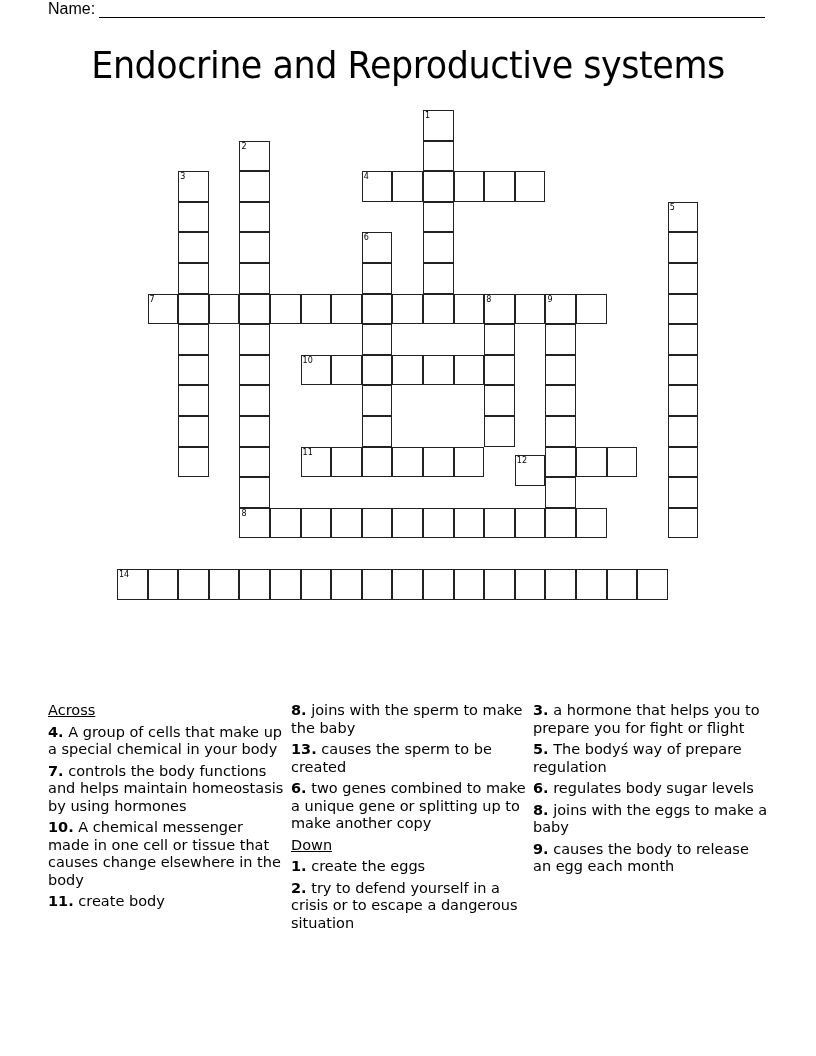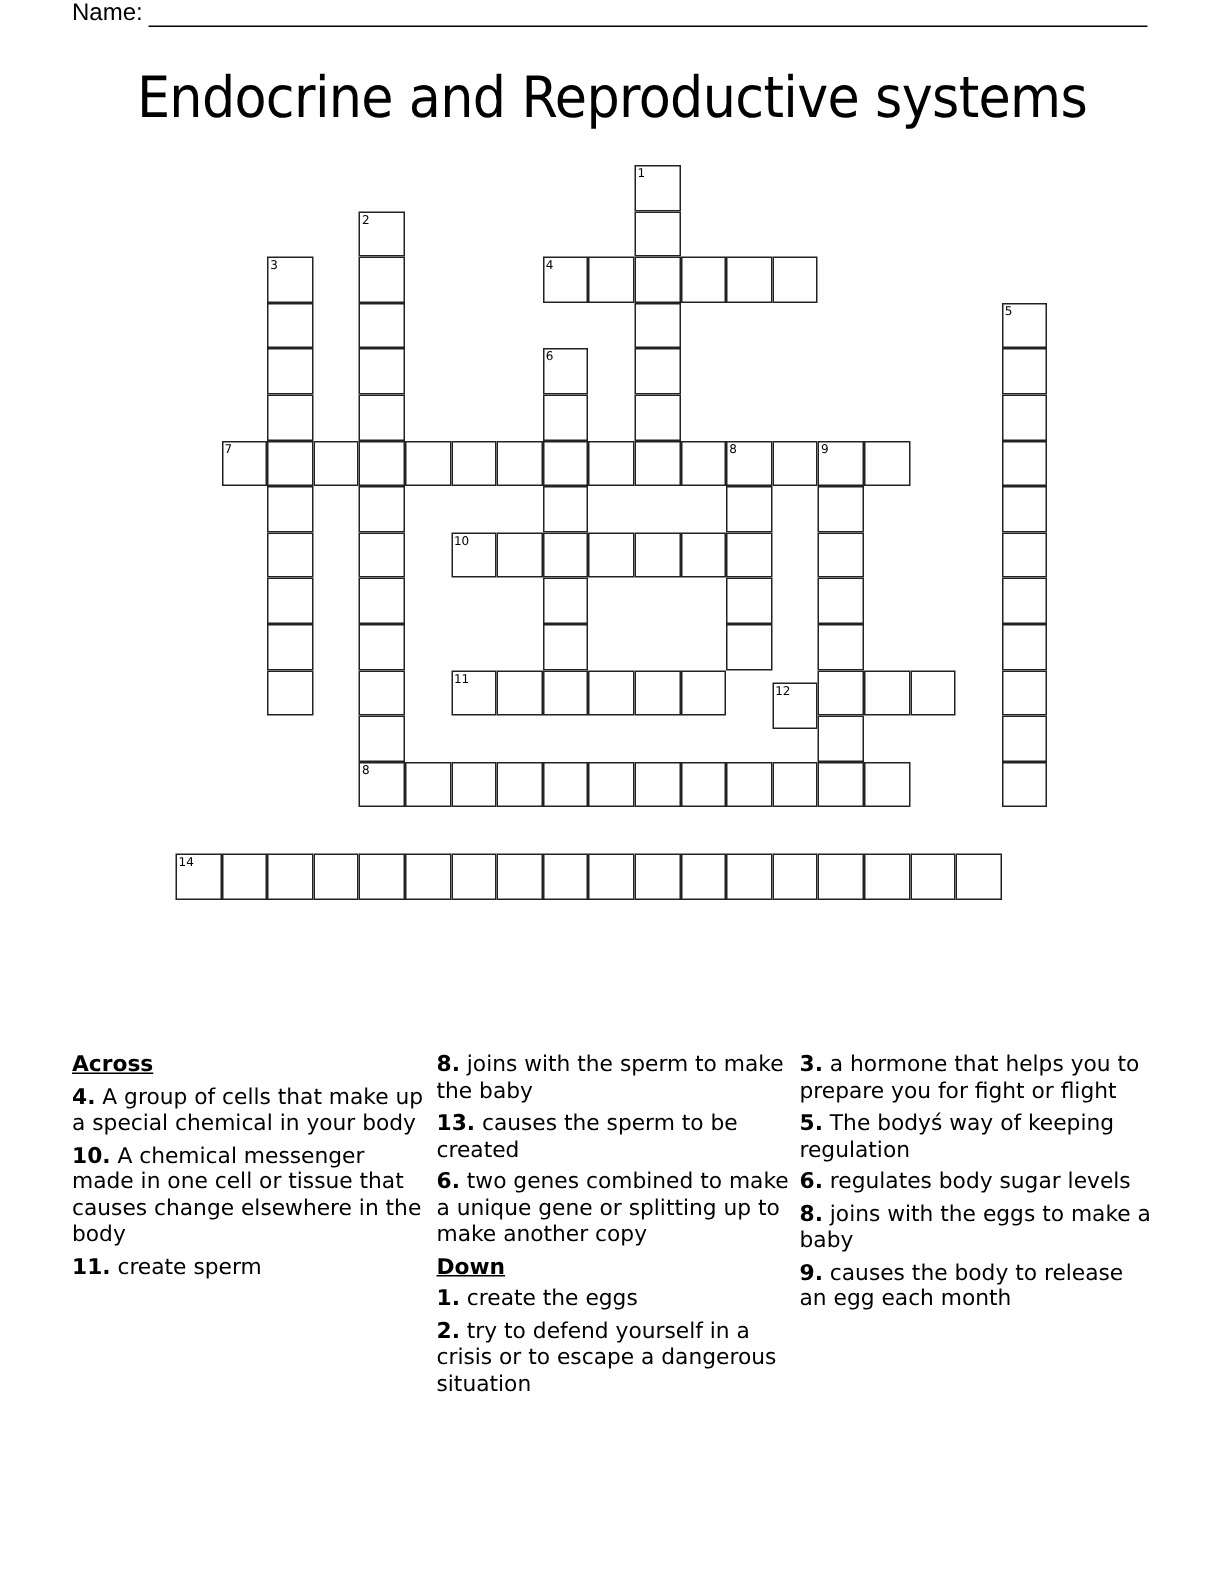--- a/index.html
+++ b/index.html
@@ -7,21 +7,21 @@
   .name-line { position:absolute; left:48px; top:0px; font-family:"Liberation Sans", sans-serif; font-size:16px; line-height:18px; }
   .name-line .rule { display:inline-block; width:666px; border-bottom:1px solid #000; height:14px; vertical-align:bottom; margin-left:4px; }
   .title { position:absolute; left:0; width:816px; top:40px; text-align:center; font-family:"DejaVu Sans", sans-serif; font-size:38px; line-height:50px; letter-spacing:-0.5px; transform:scaleX(0.92); }
   #grid { position:absolute; left:0; top:0; width:816px; height:640px; }
   .cell { position:absolute; width:30.6px; height:30.6px; box-sizing:border-box; border:1.5px solid #222; background:#fff; }
   .cell .num { position:absolute; left:1px; top:0px; font-family:"DejaVu Sans", sans-serif; font-size:8px; line-height:9px; }
   .clues { position:absolute; top:702px; font-family:"DejaVu Sans", sans-serif; font-size:14.5px; line-height:17.5px; }
   .col1 { left:48px; width:236px; }
   .col2 { left:291px; width:236px; }
   .col3 { left:533px; width:236px; }
-  .heading { font-weight:bold; text-decoration:underline; margin-bottom:4px; }
+  .heading { font-weight:normal; text-decoration:underline; margin-bottom:4px; }
   .clue { margin-bottom:4px; }
   .clue b { font-weight:bold; }
 </style>
 </head>
 <body>
 
 <div class="name-line">
   <span>Name:</span><span class="rule"></span>
 </div>
 
@@ -171,32 +171,33 @@
     <div class="cell" style="left: 514.8px; top: 569px;"></div>
     <div class="cell" style="left: 545.4px; top: 569px;"></div>
     <div class="cell" style="left: 576px; top: 569px;"></div>
     <div class="cell" style="left: 606.6px; top: 569px;"></div>
     <div class="cell" style="left: 637.2px; top: 569px;"></div>
   </div>
 
 <div class="clues col1">
   <div class="heading">Across</div>
   <div class="clue"><b>4.</b><span> A group of cells that make up a special chemical in your body</span></div>
+  <div class="clue"><b>7.</b><span> controls the body functions and helps maintain homeostasis by using hormones</span></div>
   <div class="clue"><b>10.</b><span> A chemical messenger made in one cell or tissue that causes change elsewhere in the body</span></div>
-  <div class="clue"><b>11.</b><span> create sperm</span></div>
+  <div class="clue"><b>11.</b><span> create body</span></div>
 </div>
 
 <div class="clues col2">
   <div class="clue"><b>8.</b><span> joins with the sperm to make the baby</span></div>
   <div class="clue"><b>13.</b><span> causes the sperm to be created</span></div>
   <div class="clue"><b>6.</b><span> two genes combined to make a unique gene or splitting up to make another copy</span></div>
   <div class="heading">Down</div>
   <div class="clue"><b>1.</b><span> create the eggs</span></div>
   <div class="clue"><b>2.</b><span> try to defend yourself in a crisis or to escape a dangerous situation</span></div>
 </div>
 
 <div class="clues col3">
   <div class="clue"><b>3.</b><span> a hormone that helps you to prepare you for fight or flight</span></div>
-  <div class="clue"><b>5.</b><span> The bodyś way of keeping regulation</span></div>
+  <div class="clue"><b>5.</b><span> The bodyś way of prepare regulation</span></div>
   <div class="clue"><b>6.</b><span> regulates body sugar levels</span></div>
   <div class="clue"><b>8.</b><span> joins with the eggs to make a baby</span></div>
   <div class="clue"><b>9.</b><span> causes the body to release an egg each month</span></div>
 </div>
 
 </body></html>

